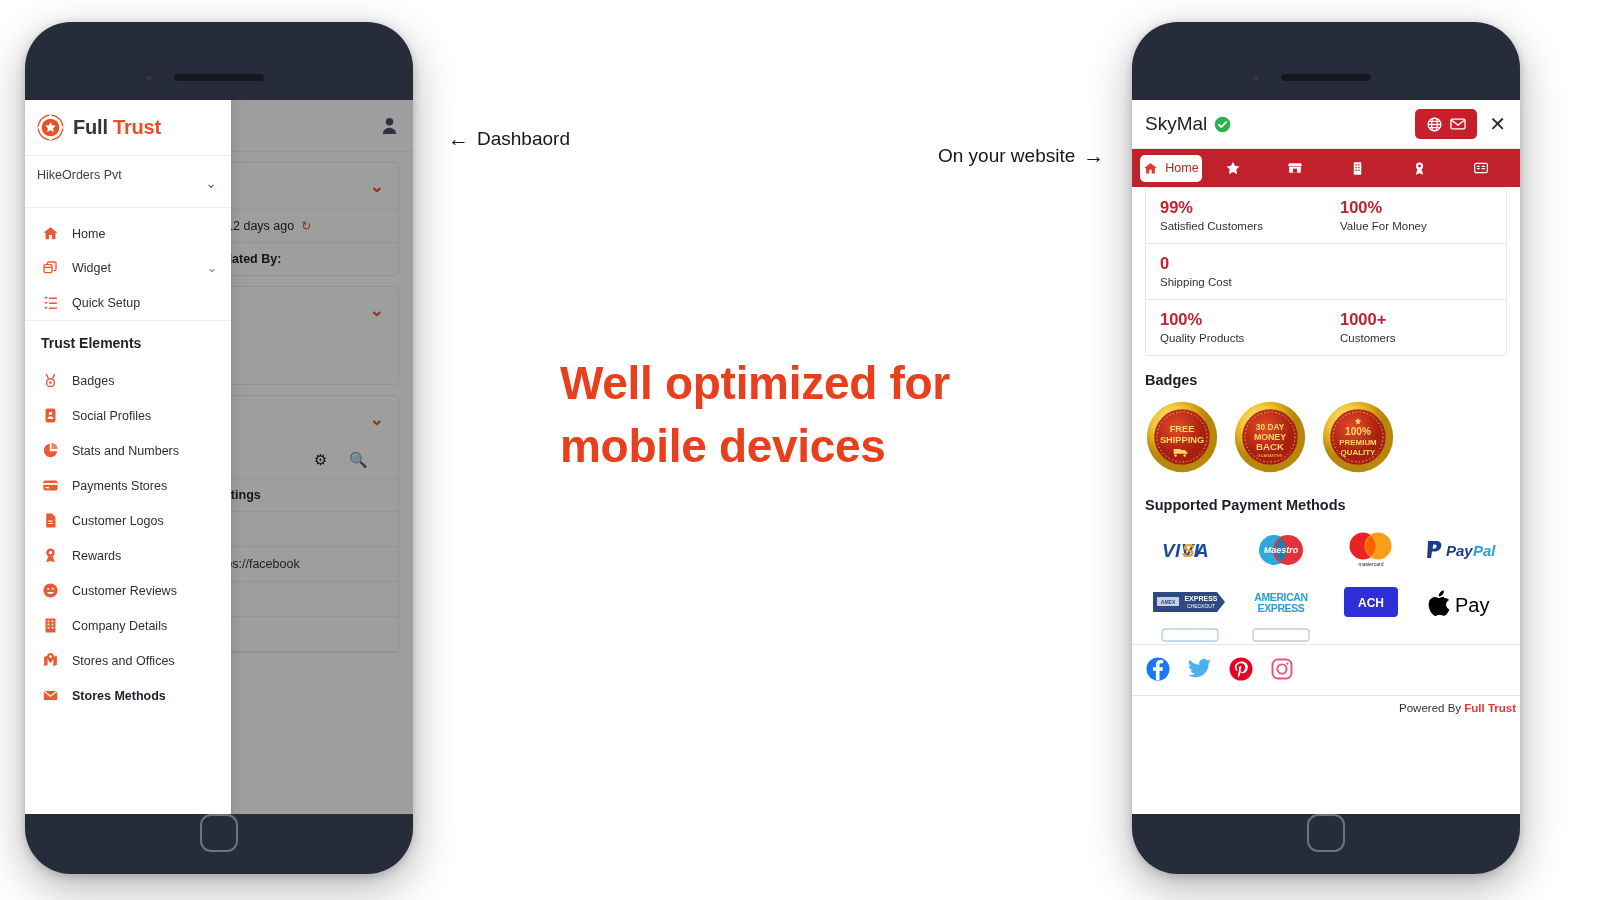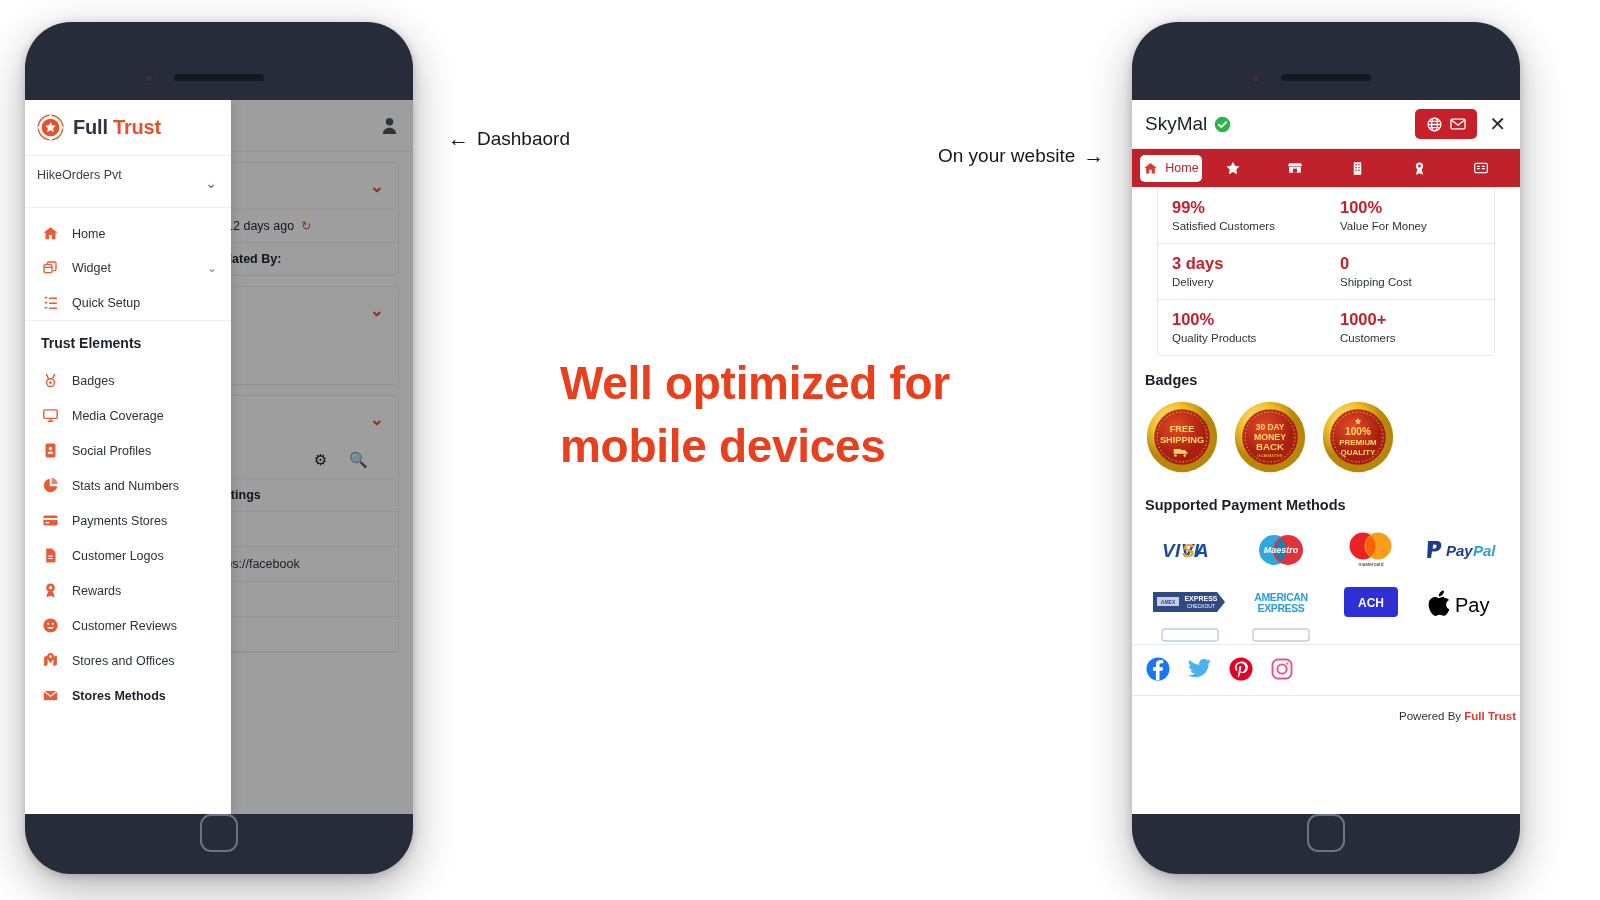--- a/index.html
+++ b/index.html
@@ -198,21 +198,21 @@
   .wid-nav-item .nv-ic { display: flex; }
 
   .wid-body { flex: 1; overflow: hidden; background: #fff; }
 
   .sec-title {
     font-size: 14.5px; font-weight: bold; color: #1b1f2a;
     padding: 11px 13px 9px 13px;
   }
 
   .stats-box {
-    margin: 0 25px; border: 1px solid #e6e8ec; border-radius: 3px;
+    margin: 0 13px; border: 1px solid #e6e8ec; border-radius: 3px;
   }
   .stats-row { display: flex; border-bottom: 1px solid #e6e8ec; }
   .stats-row:last-child { border-bottom: none; }
   .stat-cell { flex: 1; padding: 10px 14px 11px 14px; }
   .stat-val { font-size: 16.5px; font-weight: bold; color: #c5202c; margin-bottom: 3px; }
   .stat-lbl { font-size: 11.5px; color: #2d323c; }
 
   .badges-row { display: flex; gap: 14px; padding: 3px 13px 12px 13px; }
   .badge-coin { width: 74px; height: 74px; position: relative; }
 
@@ -226,21 +226,21 @@
   }
   .pay-cell.partial { height: 16px; align-items: flex-start; overflow: hidden; }
 
   .social-bar {
     display: flex; align-items: center; gap: 17px;
     padding: 11px 14px 10px 14px;
     border-top: 1px solid #e6e8ec;
   }
   .powered {
     border-top: 1px solid #e6e8ec;
-    text-align: right; padding: 14px 4px 6px 0;
+    text-align: right; padding: 6px 4px 6px 0;
     font-size: 11.5px; color: #2d323c;
   }
   .powered b { color: #e0392f; }
 
   
   .anno {
     position: absolute; font-size: 19px; color: #15181f;
     display: flex; align-items: center; gap: 8px;
     white-space: nowrap;
   }
@@ -398,29 +398,20 @@
               <svg width="17" height="17" viewBox="0 0 24 24" fill="none" stroke="currentColor" stroke-width="2">
                   <path d="M6 3l3 6M18 3l-3 6"></path>
                   <circle cx="12" cy="15" r="5.5"></circle>
                   <circle cx="12" cy="15" r="1.8" fill="currentColor" stroke="none"></circle>
                 </svg>
             </span>
             <span class="nav-label">Badges</span>
           </div>
           <div class="nav-item">
             <span class="nav-ic">
-              <svg width="17" height="17" viewBox="0 0 24 24" fill="none" stroke="currentColor" stroke-width="2">
-                  <rect x="2.5" y="4" width="19" height="12" rx="2"></rect>
-                  <path d="M8 20h8M12 16v4"></path>
-                </svg>
-            </span>
-            <span class="nav-label">Media Coverage</span>
-          </div>
-          <div class="nav-item">
-            <span class="nav-ic">
               <svg width="17" height="17" viewBox="0 0 24 24" fill="currentColor">
                   <rect x="5" y="2" width="14" height="20" rx="2.5"></rect>
                   <circle cx="12" cy="9" r="2.3" fill="#fff"></circle>
                   <path d="M8 17c0-2.4 1.8-3.8 4-3.8s4 1.4 4 3.8z" fill="#fff"></path>
                 </svg>
             </span>
             <span class="nav-label">Social Profiles</span>
           </div>
           <div class="nav-item">
             <span class="nav-ic">
@@ -463,20 +454,36 @@
           <div class="nav-item">
             <span class="nav-ic">
               <svg width="17" height="17" viewBox="0 0 24 24" fill="currentColor">
                   <circle cx="12" cy="12" r="10"></circle>
                   <circle cx="8.7" cy="9.6" r="1.5" fill="#fff"></circle>
                   <circle cx="15.3" cy="9.6" r="1.5" fill="#fff"></circle>
                   <path d="M7.2 14c1 2 2.8 3 4.8 3s3.8-1 4.8-3z" fill="#fff"></path>
                 </svg>
             </span>
             <span class="nav-label">Customer Reviews</span>
+          </div>
+          <div class="nav-item">
+            <span class="nav-ic">
+              <svg width="17" height="17" viewBox="0 0 24 24" fill="currentColor">
+                  <rect x="5" y="2" width="14" height="20" rx="1"></rect>
+                  <g fill="#fff">
+                    <rect x="8" y="5" width="2.4" height="2.4"></rect>
+                    <rect x="13.6" y="5" width="2.4" height="2.4"></rect>
+                    <rect x="8" y="9.5" width="2.4" height="2.4"></rect>
+                    <rect x="13.6" y="9.5" width="2.4" height="2.4"></rect>
+                    <rect x="8" y="14" width="2.4" height="2.4"></rect>
+                    <rect x="13.6" y="14" width="2.4" height="2.4"></rect>
+                  </g>
+                </svg>
+            </span>
+            <span class="nav-label">Company Details</span>
           </div>
           <div class="nav-item">
             <span class="nav-ic">
               <svg width="17" height="17" viewBox="0 0 24 24" fill="currentColor">
                   <path d="M3 7l5-2v13l-5 2z"></path>
                   <path d="M16 7l5-2v13l-5 2z"></path>
                   <path d="M12 1.5c-2.8 0-5 2.2-5 5 0 3.8 5 9.5 5 9.5s5-5.7 5-9.5c0-2.8-2.2-5-5-5z"></path>
                   <circle cx="12" cy="6.6" r="1.9" fill="#fff"></circle>
                 </svg>
             </span>
@@ -599,24 +606,20 @@
             <div class="stat-cell">
               <div class="stat-val">99%</div>
               <div class="stat-lbl">Satisfied Customers</div>
             </div>
             <div class="stat-cell">
               <div class="stat-val">100%</div>
               <div class="stat-lbl">Value For Money</div>
             </div>
           </div>
           <div class="stats-row">
-            <div class="stat-cell">
-              <div class="stat-val">3 days</div>
-              <div class="stat-lbl">Delivery</div>
-            </div>
             <div class="stat-cell">
               <div class="stat-val">0</div>
               <div class="stat-lbl">Shipping Cost</div>
             </div>
           </div>
           <div class="stats-row">
             <div class="stat-cell">
               <div class="stat-val">100%</div>
               <div class="stat-lbl">Quality Products</div>
             </div>

